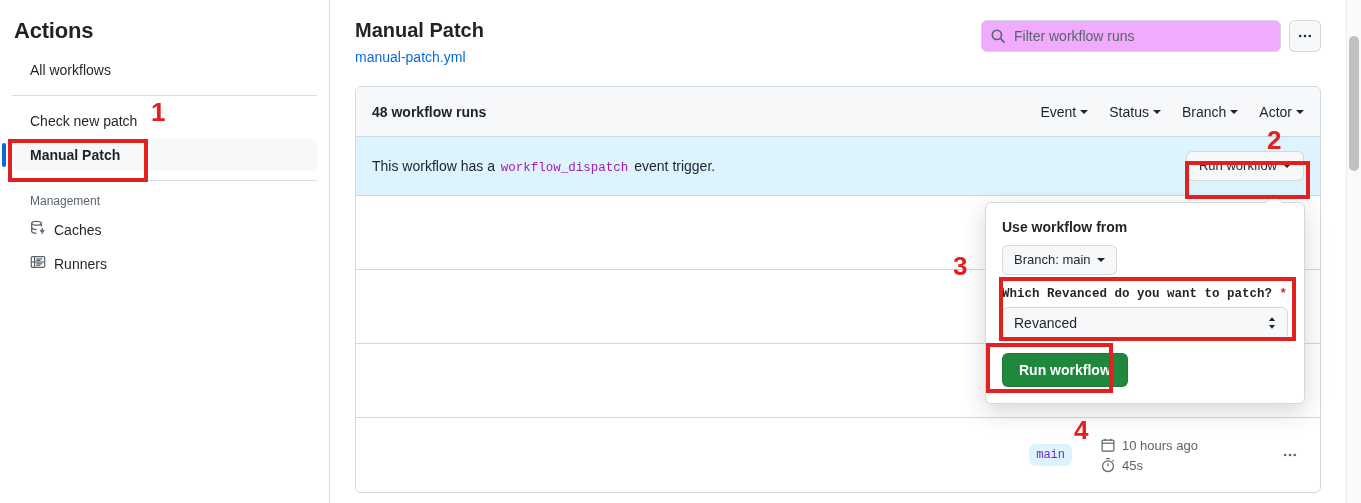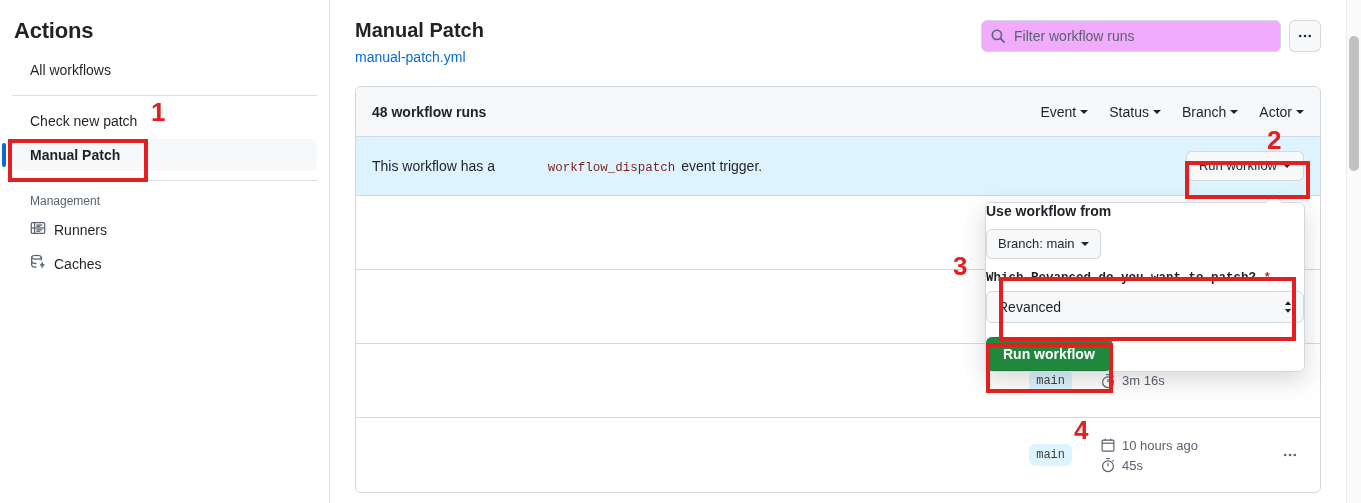--- a/index.html
+++ b/index.html
@@ -125,60 +125,60 @@
            display: inline-block; }
 
   .dispatch-bar {
     display: flex; align-items: center; justify-content: space-between;
     background: #ddf4ff; border-bottom: 1px solid #d1d9e0;
     padding: 0 16px; height: 59px;
   }
   .dispatch-text { font-size: 14px; color: #1f2328; }
   .mono-inline {
     font-family: "Liberation Mono", monospace; font-size: 12.5px;
-    background: transparent; color: #7f1d1d; padding: 0 2px; margin-left: 47px;
+    background: transparent; color: #a21caf; padding: 0 2px;
   }
   .run-workflow-btn {
     font-size: 13px; color: #24292f; background: #f6f8fa;
     border: 1px solid rgba(31,35,40,0.15); border-radius: 6px;
     padding: 5px 12px; cursor: pointer;
     display: inline-flex; align-items: center; gap: 6px;
     font-family: "Liberation Sans", sans-serif; line-height: 18px;
   }
 
   .run-row {
     display: flex; align-items: center;
     border-bottom: 1px solid #d1d9e0; height: 74px;
     padding: 0 16px; position: relative;
   }
   .run-row:last-child { border-bottom: none; }
   .run-left { flex: 1; }
   .branch-badge {
     font-family: "Liberation Mono", monospace; font-size: 12px;
-    color: #404040; background: #ddf4ff; border-radius: 6px;
+    color: #6d28d9; background: #ddf4ff; border-radius: 6px;
     padding: 2px 7px; display: inline-block; line-height: 18px;
   }
   .run-meta {
     width: 168px; display: flex; flex-direction: column; gap: 4px;
     font-size: 13px; color: #59636e; margin-left: 28px;
   }
   .meta-line { display: flex; align-items: center; gap: 6px; }
   .meta-icon { width: 16px; height: 16px; flex: 0 0 16px; color: #59636e; }
   .row-kebab {
     width: 28px; height: 28px; display: flex; align-items: center;
     justify-content: center; color: #59636e; cursor: pointer;
     margin-left: 8px;
   }
 
   
   .dispatch-popover {
     position: absolute; left: 985px; top: 202px; width: 320px;
     background: #ffffff; border: 1px solid #d1d9e0; border-radius: 6px;
     box-shadow: 0 8px 24px rgba(31,35,40,0.18);
-    z-index: 40; padding: 0;
+    z-index: 40; padding: 16px;
   }
   .dispatch-popover::before {
     content: ""; position: absolute; top: -8px; right: 22px;
     width: 0; height: 0;
     border-left: 8px solid transparent; border-right: 8px solid transparent;
     border-bottom: 8px solid #ffffff;
   }
   .dispatch-popover::after {
     content: ""; position: absolute; top: -9px; right: 22px;
     width: 0; height: 0;
@@ -263,44 +263,44 @@
       <li class="nav-item">
         <span>Check new patch</span>
       </li>
       <li class="nav-item selected">
         <span>Manual Patch</span>
       </li>
       <li class="nav-divider"></li>
       <li class="section-label">Management</li>
       <li class="nav-item">
         <span class="nav-icon">
+          <svg width="16" height="16" viewBox="0 0 16 16" fill="none" stroke="currentColor" stroke-width="1.3">
+            <ellipse cx="6.5" cy="3.2" rx="4.8" ry="1.9"></ellipse>
+            <path d="M1.7 3.2v4.4c0 1.05 2.15 1.9 4.8 1.9"></path>
+            <path d="M1.7 7.2v4.1c0 1.05 2.15 1.9 4.8 1.9"></path>
+            <path d="M11.3 3.2v3.2"></path>
+            <path d="M12.6 8.2l-2.4 3.1h2.1l-.6 2.6 2.6-3.3h-2.1z" fill="currentColor" stroke-width="0.8"></path>
+          </svg>
+        </span>
+        <span>Caches</span>
+      </li>
+      <li class="nav-item">
+        <span class="nav-icon">
           <svg width="16" height="16" viewBox="0 0 16 16" fill="none" stroke="currentColor" stroke-width="1.2">
             <rect x="1.3" y="2.6" width="13.4" height="10.8" rx="1.2"></rect>
             <line x1="1.3" y1="8" x2="14.7" y2="8"></line>
             <line x1="4.6" y1="2.6" x2="4.6" y2="8"></line>
             <line x1="4.6" y1="8" x2="4.6" y2="13.4"></line>
             <line x1="6.4" y1="5.0" x2="12.3" y2="5.0"></line>
             <line x1="6.4" y1="6.4" x2="10.4" y2="6.4"></line>
             <line x1="6.4" y1="9.8" x2="12.3" y2="9.8"></line>
             <line x1="6.4" y1="11.3" x2="10.4" y2="11.3"></line>
           </svg>
         </span>
         <span>Runners</span>
-      </li>
-      <li class="nav-item">
-        <span class="nav-icon">
-          <svg width="16" height="16" viewBox="0 0 16 16" fill="none" stroke="currentColor" stroke-width="1.3">
-            <ellipse cx="6.5" cy="3.2" rx="4.8" ry="1.9"></ellipse>
-            <path d="M1.7 3.2v4.4c0 1.05 2.15 1.9 4.8 1.9"></path>
-            <path d="M1.7 7.2v4.1c0 1.05 2.15 1.9 4.8 1.9"></path>
-            <path d="M11.3 3.2v3.2"></path>
-            <path d="M12.6 8.2l-2.4 3.1h2.1l-.6 2.6 2.6-3.3h-2.1z" fill="currentColor" stroke-width="0.8"></path>
-          </svg>
-        </span>
-        <span>Caches</span>
       </li>
     </ul>
   </aside>
 
   <section class="main">
 
     <div class="main-head">
       <div>
         <div class="wf-title">Manual Patch</div>
         <a class="wf-file">manual-patch.yml</a>

